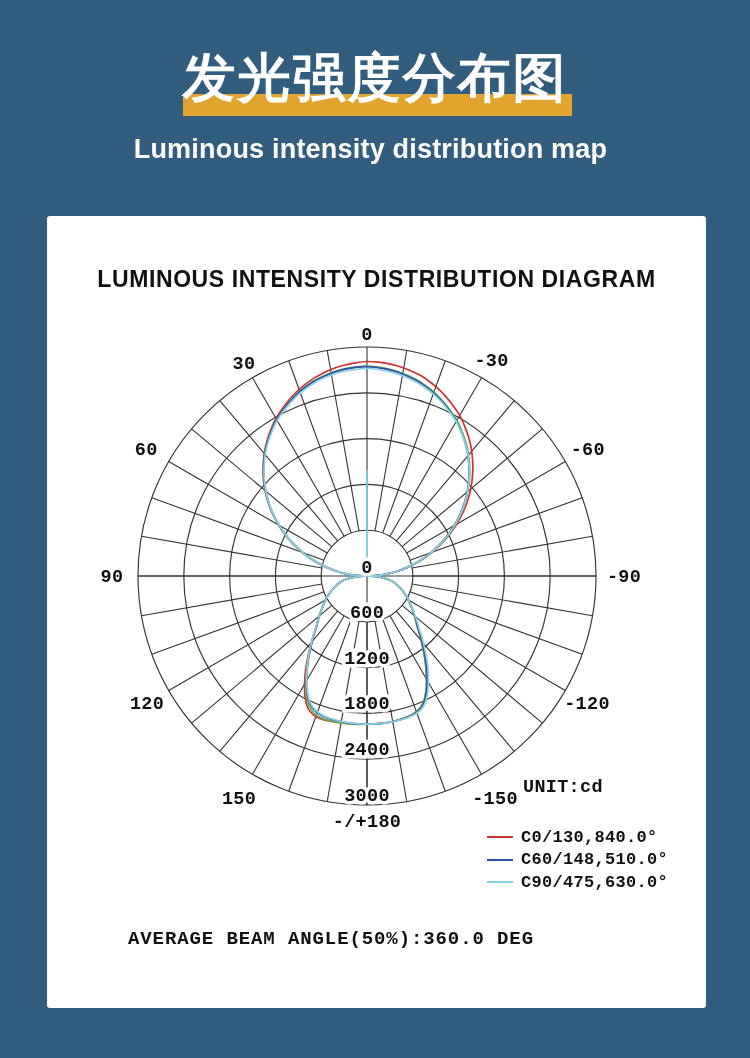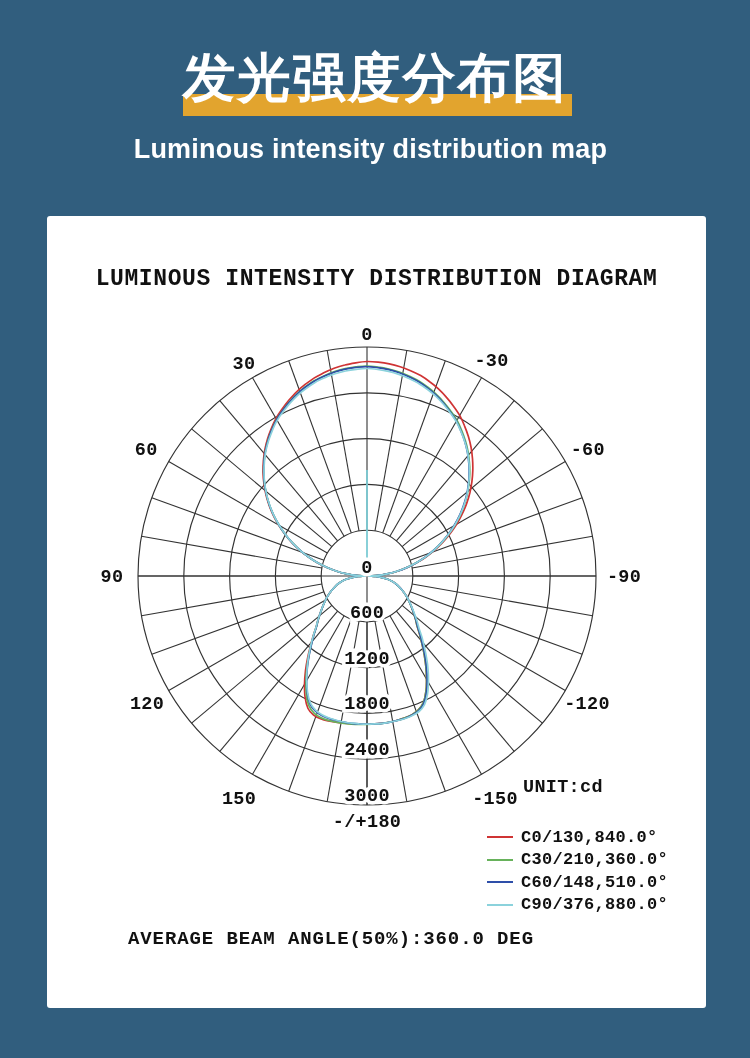--- a/index.html
+++ b/index.html
@@ -34,21 +34,21 @@
     letter-spacing:0.2px;
   }
   
   .card{
     position:absolute;left:47px;top:216px;width:659px;height:792px;
     background:#ffffff;border-radius:3px;
   }
   .chart-title{
     position:absolute;top:50px;left:0;width:659px;
     text-align:center;
-    font-family:Liberation Mono, monospace;
+    font-family:Liberation Sans, sans-serif;
     font-weight:bold;font-size:23px;letter-spacing:0.6px;
     color:#111111;white-space:nowrap;
   }
   svg.polar{position:absolute;left:0;top:95px;}
   svg.polar text{
     font-family:"Liberation Mono","DejaVu Sans Mono",monospace;
     font-weight:bold;fill:#111111;
   }
   .legend{
     position:absolute;left:440px;top:610px;
@@ -157,28 +157,24 @@
         <text x="320" y="490.0" text-anchor="middle" font-size="18.5" stroke="#ffffff" stroke-width="7" paint-order="stroke" letter-spacing="0.3">3000</text>
         <text x="476" y="481" text-anchor="start" font-size="18.5" letter-spacing="0.3">UNIT:cd</text>
       </svg>
 
     <div class="legend">
         <div class="legend-row">
           <span class="legend-swatch" style="background: rgb(207, 52, 52);"></span>
           <span class="legend-label">C0/130,840.0°</span>
         </div>
         <div class="legend-row">
-          <span class="legend-swatch" style="background: rgb(103, 178, 91);"></span>
-          <span class="legend-label">C30/210,360.0°</span>
-        </div>
-        <div class="legend-row">
           <span class="legend-swatch" style="background: rgb(46, 79, 169);"></span>
           <span class="legend-label">C60/148,510.0°</span>
         </div>
         <div class="legend-row">
           <span class="legend-swatch" style="background: rgb(139, 210, 220);"></span>
-          <span class="legend-label">C90/376,880.0°</span>
+          <span class="legend-label">C90/475,630.0°</span>
         </div>
       </div>
 
     <div class="avg-text">AVERAGE BEAM ANGLE(50%):360.0 DEG</div>
   </div>
 </div>
 
 </body></html>

